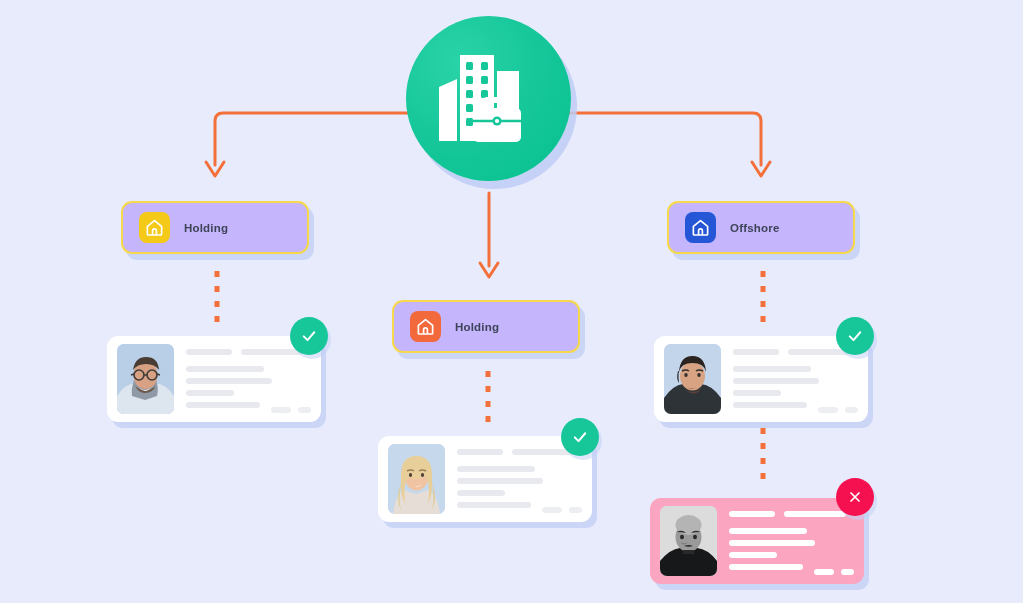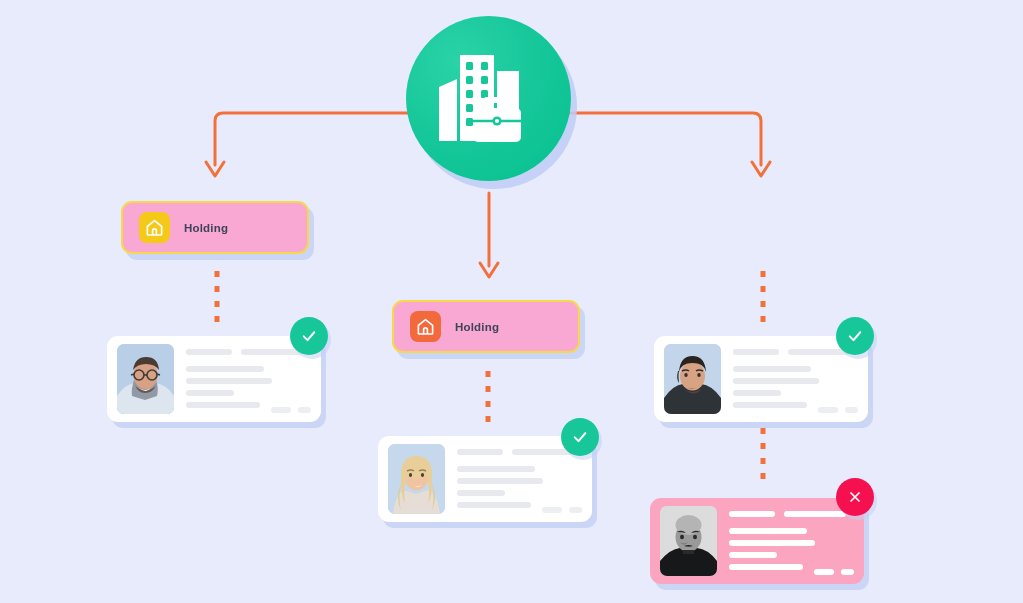--- a/index.html
+++ b/index.html
@@ -33,21 +33,21 @@
   }
   .root-node svg { display: block; }
 
   
   .entity-card {
     position: absolute;
     display: flex; align-items: center;
     gap: 14px;
     padding: 0 16px;
     height: 53px;
-    background: #f9a8d4;
+    background: #c4b5fd;
     border: 2px solid #f7d84a;
     border-radius: 11px;
     box-shadow: 5px 6px 0 0 rgba(196,209,246,.8);
   }
   .entity-card .ent-icon {
     width: 31px; height: 31px;
     border-radius: 8px;
     display: flex; align-items: center; justify-content: center;
     flex: 0 0 auto;
   }
@@ -198,20 +198,30 @@
     <span class="ent-icon" style="background:#f2693c">
       <svg width="19" height="19" viewBox="0 0 24 24">
         <path d="M12 3.2 L21 10.6 V20.4 a1.1 1.1 0 0 1-1.1 1.1 H4.1
                  A1.1 1.1 0 0 1 3 20.4 V10.6 Z" fill="none" stroke="#ffffff" stroke-width="2.1" stroke-linejoin="round"></path>
         <path d="M9.6 21.5 v-5.4 a2.4 2.4 0 0 1 4.8 0 v5.4" fill="none" stroke="#ffffff" stroke-width="2.1" stroke-linejoin="round"></path>
       </svg>
     </span>
     <span class="ent-label">Holding</span>
   </div>
 
+  <div class="entity-card" id="entity-offshore">
+    <span class="ent-icon" style="background:#2456d6">
+      <svg width="19" height="19" viewBox="0 0 24 24">
+        <path d="M12 3.2 L21 10.6 V20.4 a1.1 1.1 0 0 1-1.1 1.1 H4.1
+                 A1.1 1.1 0 0 1 3 20.4 V10.6 Z" fill="none" stroke="#ffffff" stroke-width="2.1" stroke-linejoin="round"></path>
+        <path d="M9.6 21.5 v-5.4 a2.4 2.4 0 0 1 4.8 0 v5.4" fill="none" stroke="#ffffff" stroke-width="2.1" stroke-linejoin="round"></path>
+      </svg>
+    </span>
+    <span class="ent-label">Offshore</span>
+  </div>
 
   <div class="person-card" id="person-left">
     <div class="avatar">
       <svg viewBox="0 0 57 70" preserveAspectRatio="xMidYMid slice">
         <rect width="57" height="70" fill="#b9cfe8"></rect>
         <path d="M0 52 q8-12 18-13 l10 2 10-2 q11 1 19 13 v18 H0 Z" fill="#dde5ee"></path>
         <path d="M17 36 q-3 9 -2 16 l13 4 12-4 q2-8 -1-16 z" fill="#8f9aa6"></path>
         <ellipse cx="28.5" cy="31" rx="12" ry="14" fill="#d8a184"></ellipse>
         <path d="M16 26 q2-13 13-13 q12 0 13 13 q-4-6 -13-6 q-9 0-13 6 z" fill="#4a3b33"></path>
         <path d="M18 41 q3 8 10 8 q8 0 11-8 q-3 5 -11 5 q-7 0-10-5 z" fill="#6d564a"></path>

